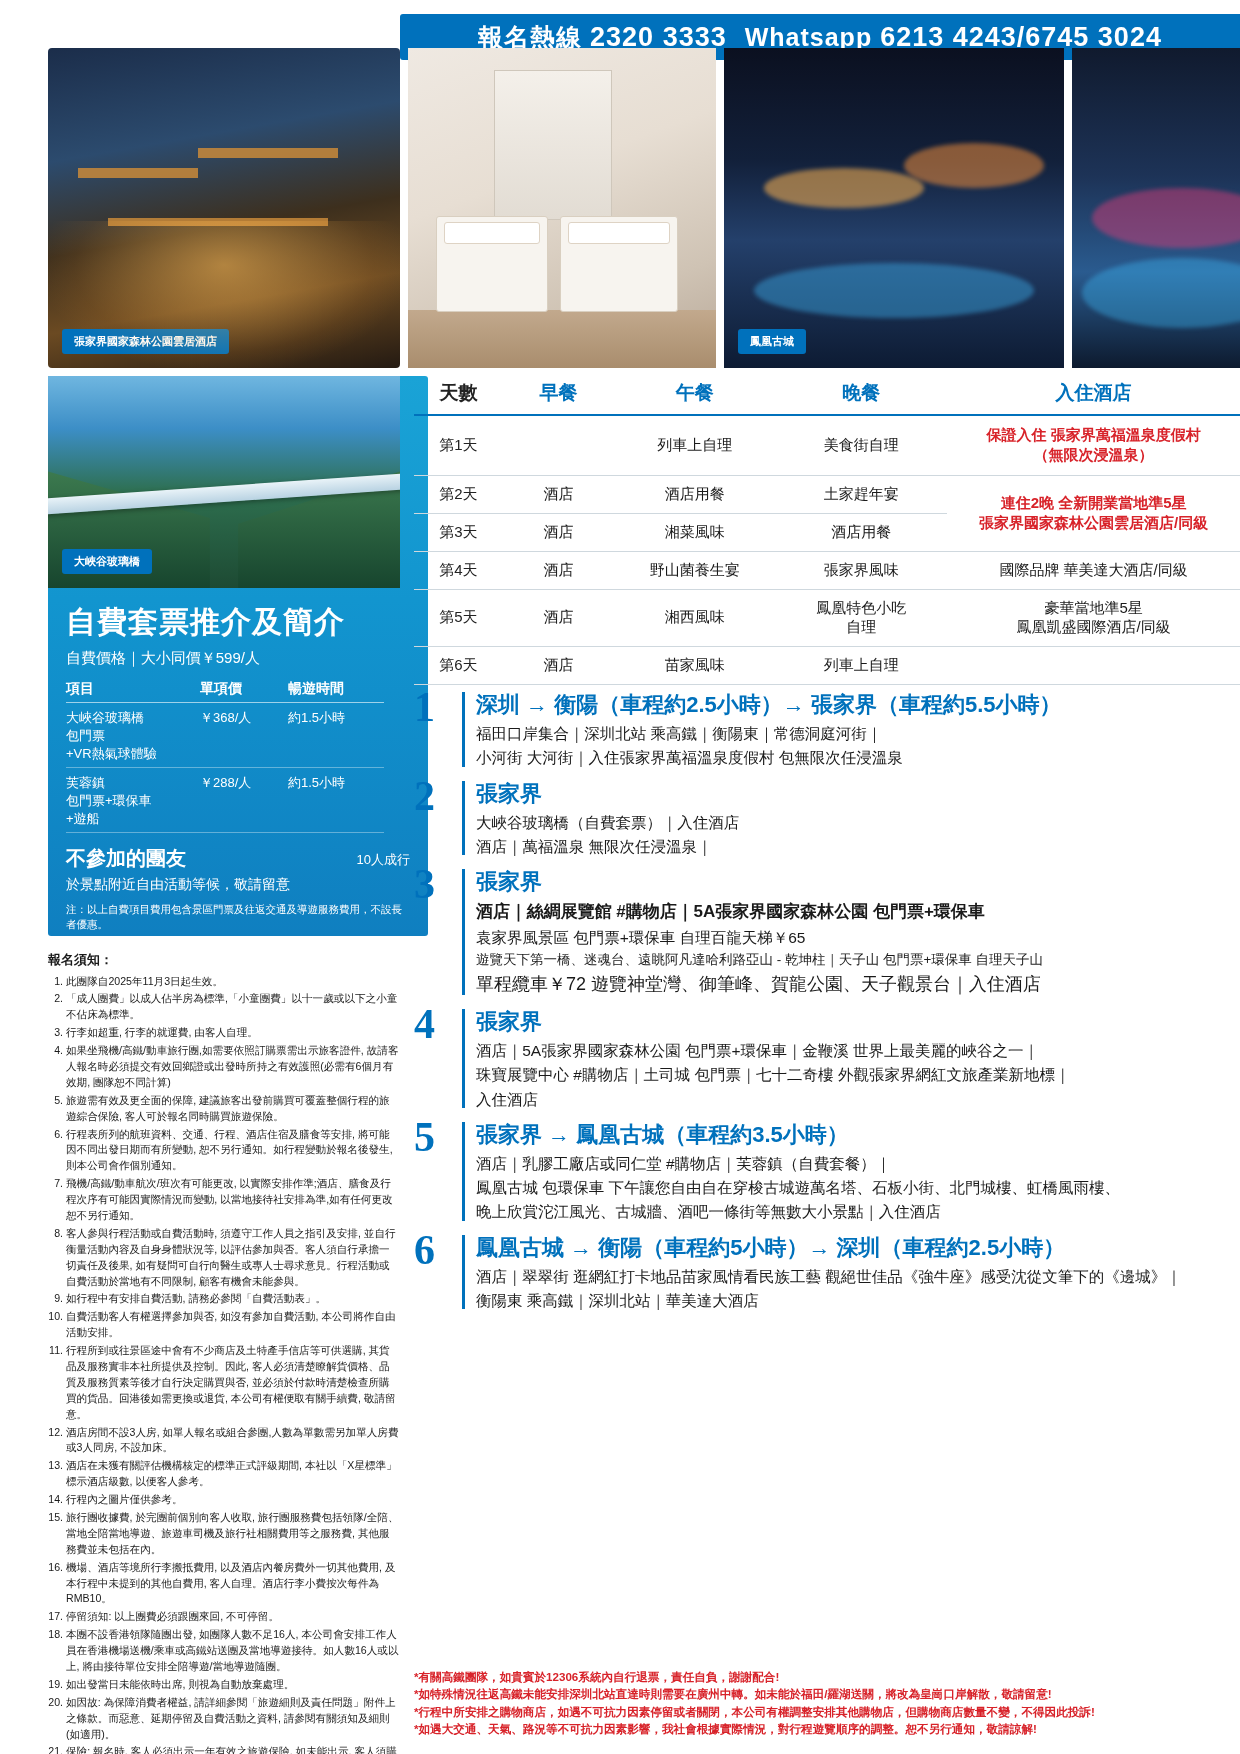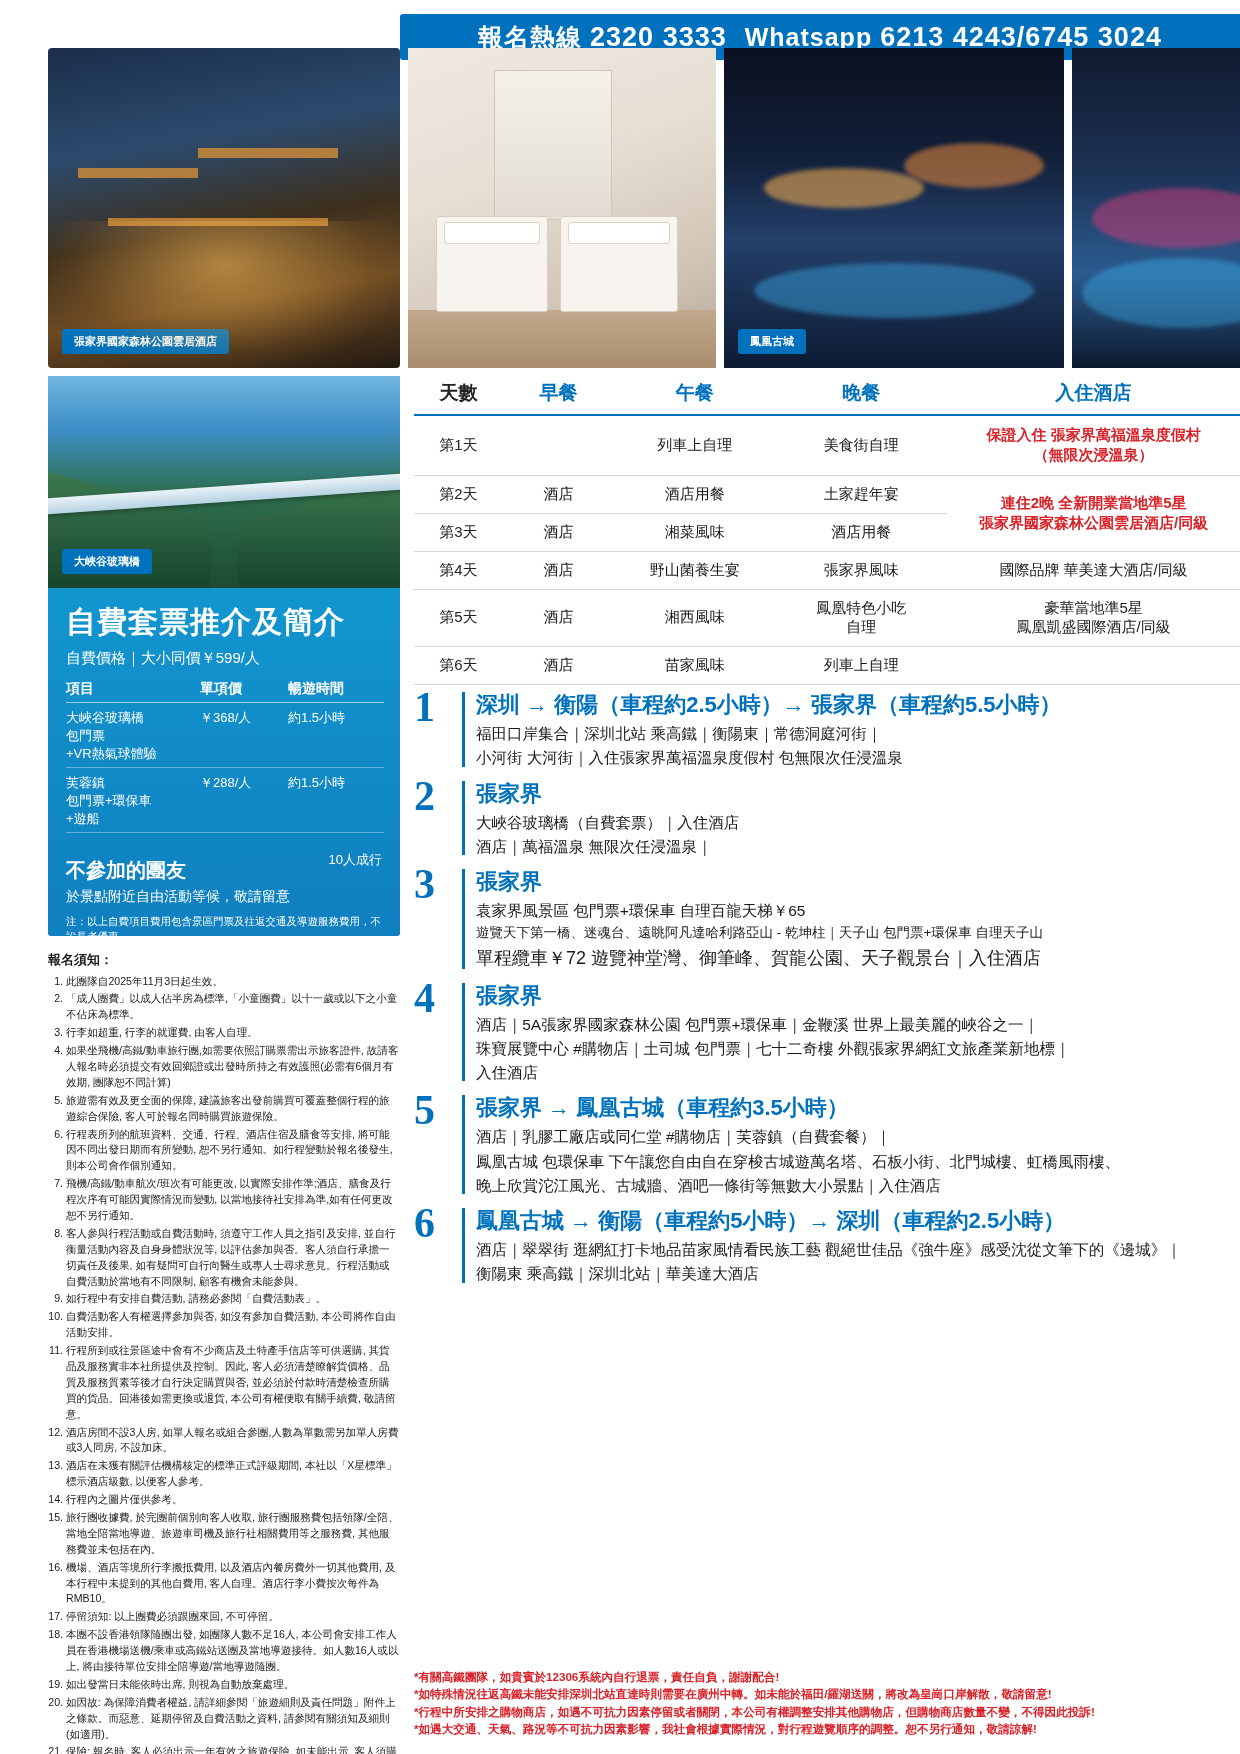--- a/index.html
+++ b/index.html
@@ -54,21 +54,21 @@
   .p3 .glow, .p4 .glow { position:absolute; border-radius:50%; filter:blur(2px); }
 
   .cap {
     position:absolute; bottom:14px; left:14px;
     background:#0071bc; color:#fff; font-size:11px; padding:5px 12px; border-radius:3px;
     font-weight:bold; white-space:nowrap;
   }
 
   
   .leftpanel {
-    position:absolute; left:48px; top:376px; width:352px; height:560px;
+    position:absolute; left:48px; top:376px; width:380px; height:560px;
     background:linear-gradient(180deg,#1aa3d6 0%,#1295cf 40%,#0f7fc0 100%);
     border-radius:3px; color:#fff; padding:0;
   }
   .bridgephoto {
     position:absolute; left:0; top:0; width:352px; height:212px; overflow:hidden;
     background:linear-gradient(180deg,#6fb6e0 0%,#3c8ec6 25%,#2e6f4f 55%,#1d4a33 100%);
   }
   .bridgephoto .deck {
     position:absolute; left:-5%; top:52%; width:110%; height:16px;
     background:linear-gradient(180deg,#e9f3f8,#b8d2e2);
@@ -82,21 +82,21 @@
   .bridgephoto .cliff.r { right:0; clip-path:polygon(0 45%,100% 0,100% 100%,0 100%); }
 
   .lp-title { font-size:30px; font-weight:bold; margin:226px 0 0 18px; letter-spacing:1px; }
   .lp-price { font-size:15px; margin:6px 0 0 18px; }
   .lp-table { margin:10px 16px 0 18px; width:318px; border-collapse:collapse; font-size:13px; }
   .lp-table th { text-align:left; font-weight:bold; font-size:14px; padding:2px 0 4px; border-bottom:1px solid rgba(255,255,255,.6); }
   .lp-table td { vertical-align:top; padding:6px 0 4px; }
   .lp-table tr.item td { border-bottom:1px solid rgba(255,255,255,.35); }
   .col-price { width:88px; }
   .col-time { width:96px; }
-  .lp-sub { font-size:20px; font-weight:bold; margin:24px 0 0 18px; display:inline-block;text-align:right; }
+  .lp-sub { font-size:20px; font-weight:bold; margin:12px 0 0 18px; display:inline-block;text-align:right; }
   .lp-sub-right { font-size:13px; float:right; margin:18px 18px 0 0; }
   .lp-note { font-size:14px; margin:4px 0 8px 18px; }
   .lp-fine { font-size:10.5px; line-height:1.45; margin:8px 18px 0 18px; }
 
   
   .mealtable {
     position:absolute; left:414px; top:376px; width:826px; font-size:15px;
     border-collapse:collapse;
   }
   .mealtable th {
@@ -289,20 +289,21 @@
   <div class="day">
     <div class="daynum">2</div>
     <div class="d-head">張家界</div>
     <div class="d-line b">大峽谷玻璃橋（自費套票）｜入住酒店</div>
     <div class="d-line r">酒店｜萬福溫泉 無限次任浸溫泉｜</div>
   </div>
 
   <div class="day">
     <div class="daynum">3</div>
     <div class="d-head">張家界</div>
+    <div class="d-line r big">酒店｜絲綢展覽館 #購物店｜5A張家界國家森林公園 包門票+環保車</div>
     <div class="d-line b">袁家界風景區 包門票+環保車 自理百龍天梯￥65</div>
     <div class="d-line" style="font-size:13.5px">遊覽天下第一橋、迷魂台、遠眺阿凡達哈利路亞山 - 乾坤柱｜天子山 包門票+環保車 自理天子山</div>
     <div class="d-line" style="font-size:18px">單程纜車￥72 遊覽神堂灣、御筆峰、賀龍公園、天子觀景台｜入住酒店</div>
   </div>
 
   <div class="day">
     <div class="daynum">4</div>
     <div class="d-head">張家界</div>
     <div class="d-line r">酒店｜5A張家界國家森林公園 包門票+環保車｜金鞭溪 世界上最美麗的峽谷之一｜</div>
     <div class="d-line b">珠寶展覽中心 #購物店｜土司城 包門票｜七十二奇樓 外觀張家界網紅文旅產業新地標｜</div>

